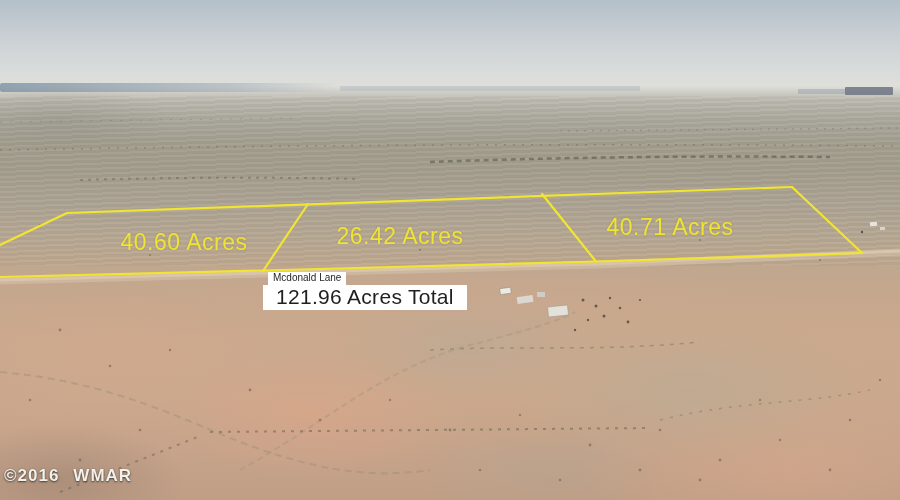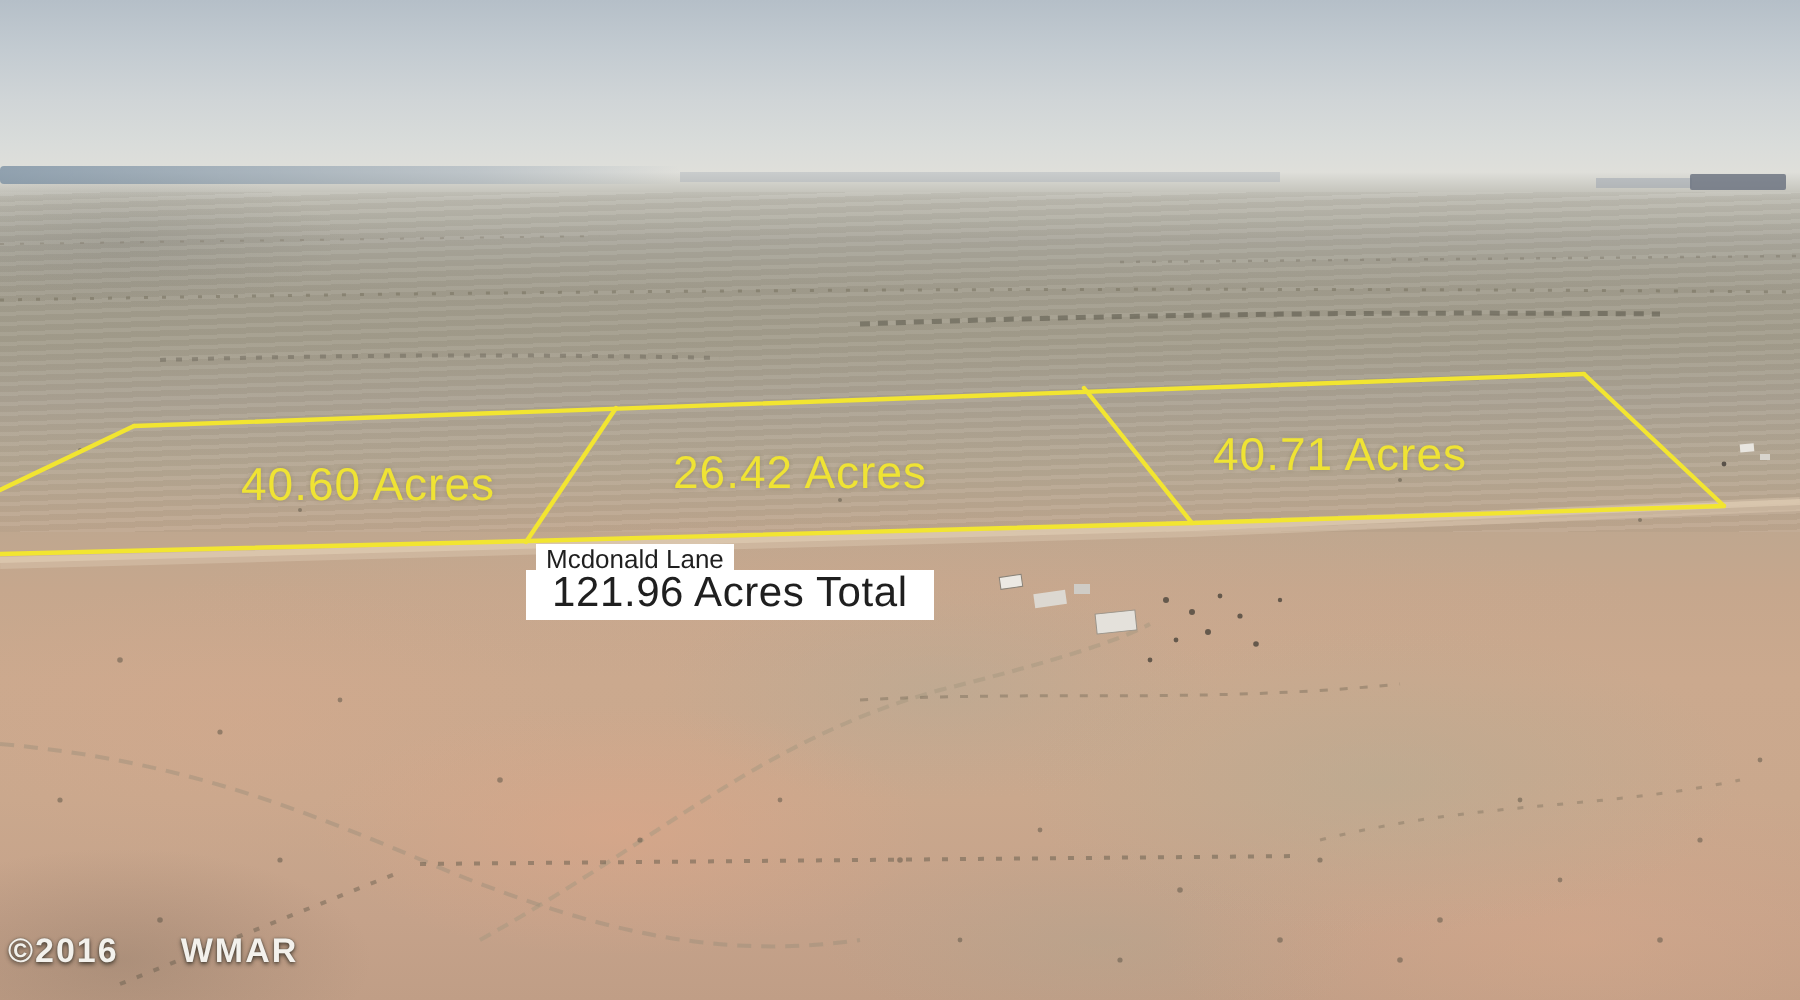--- a/index.html
+++ b/index.html
@@ -38,26 +38,26 @@
   .mesa-right2{position:absolute;left:798px;top:89px;width:48px;height:5px;
     background:#99a2ad;opacity:.5;}
   svg.layer{position:absolute;left:0;top:0;pointer-events:none;}
   .acre-label{position:absolute;width:140px;text-align:center;font-size:23px;
     letter-spacing:.5px;white-space:nowrap;text-shadow:0 0 2px rgba(80,80,40,.25);}
   .lbl-p1{left:114px;top:229px;}
   .lbl-p2{left:330px;top:223px;}
   .lbl-p3{left:600px;top:214px;}
   .white-box{position:absolute;background:#fff;color:#222;white-space:nowrap;
     line-height:1.08;}
-  .road-box{left:268px;top:272px;font-size:13px;padding:1px 5px;}
+  .road-box{left:268px;top:272px;font-size:10px;padding:1px 5px;}
   .total-box{left:263px;top:285px;font-size:21px;padding:1px 13px;letter-spacing:.3px;}
   .watermark{position:absolute;left:4px;top:466px;font-size:17px;font-weight:700;
     letter-spacing:1px;color:#f3f1ec;
     text-shadow:0 1px 2px rgba(50,45,35,.85), 0 0 1px #6b6458;}
-  .watermark .brand{margin-left:31px;}
+  .watermark .brand{margin-left:14px;}
 </style>
 </head>
 <body>
 
 <div class="stage">
 
   <div class="patches"></div>
   <div class="striations"></div>
   <div class="mtn-left"></div>
   <div class="mtn-mid"></div>

